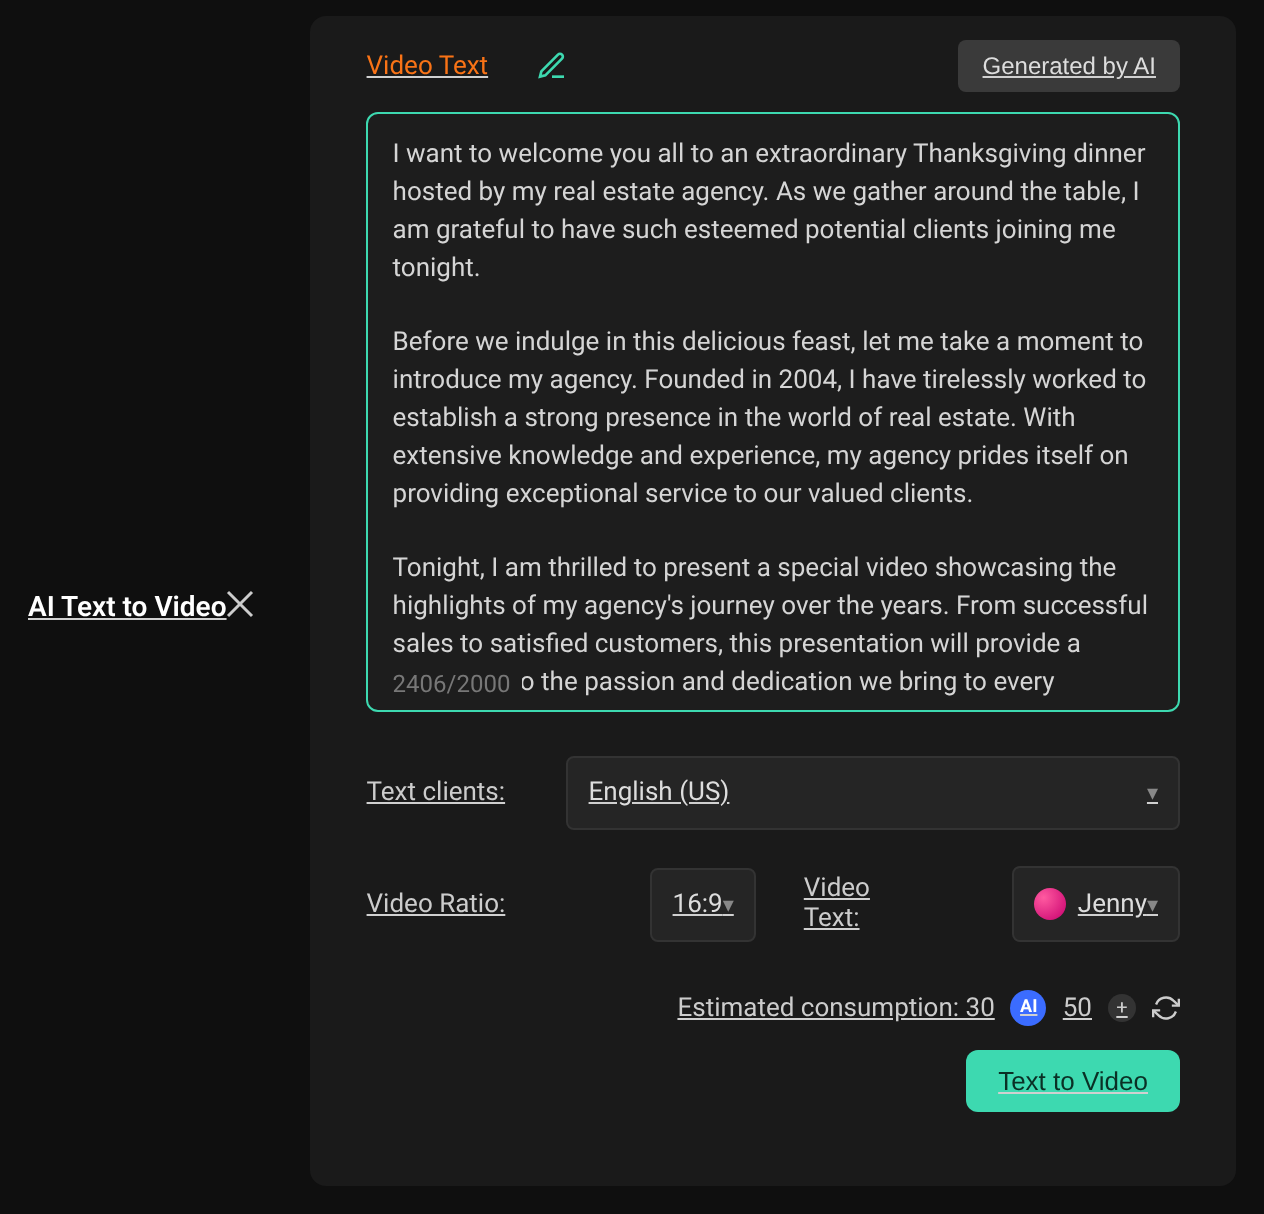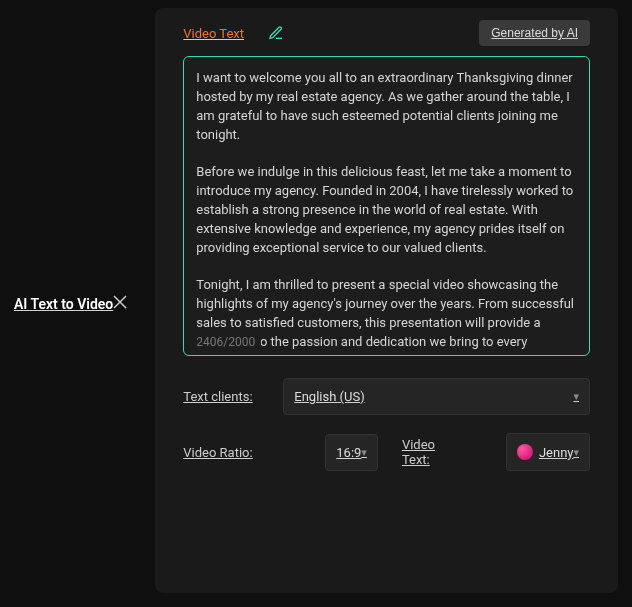--- a/index.html
+++ b/index.html
@@ -276,15 +276,33 @@
           <span class="voice-val">
             <span class="voice-avatar"></span>
             <span>Jenny</span>
           </span>
           <span class="chev">▾</span>
         </div>
       </div>
 
     </div>
 
+    <div class="footer">
+      <div class="consumption">
+        <span>Estimated consumption: 30</span>
+        <span class="ai-badge">AI</span>
+        <span>50</span>
+        <span class="plus-badge">+</span>
+        <span class="refresh-icon">
+          <svg width="14" height="14" viewBox="0 0 24 24" fill="none" stroke="currentColor" stroke-width="2">
+            <polyline points="23 4 23 10 17 10"></polyline>
+              <polyline points="1 20 1 14 7 14"></polyline>
+            <path d="M3.51 9a9 9 0 0114.85-3.36L23 10M1 14l4.64 4.36A9 9 0 0020.49 15"></path>
+          </svg>
+        </span>
+      </div>
+      <div class="submit-row">
+        <button class="submit-btn">Text to Video</button>
+      </div>
+    </div>
 
   </div>
 </div>
 
 </body></html>

